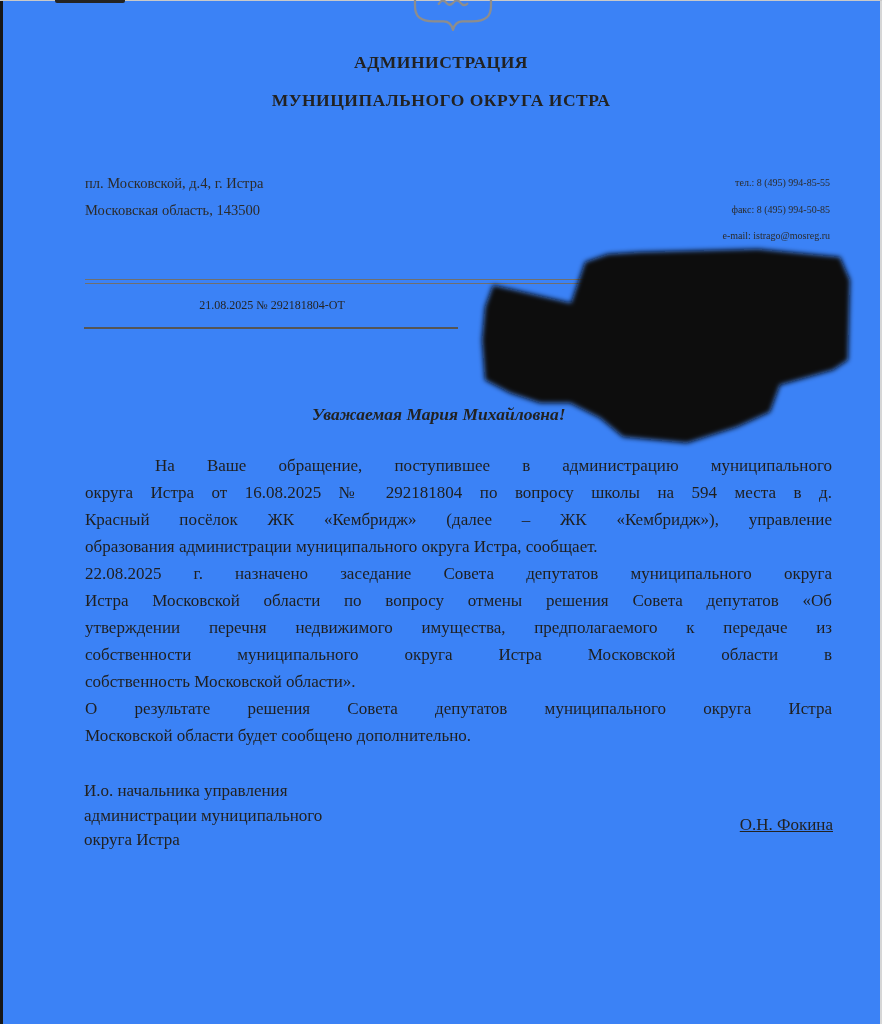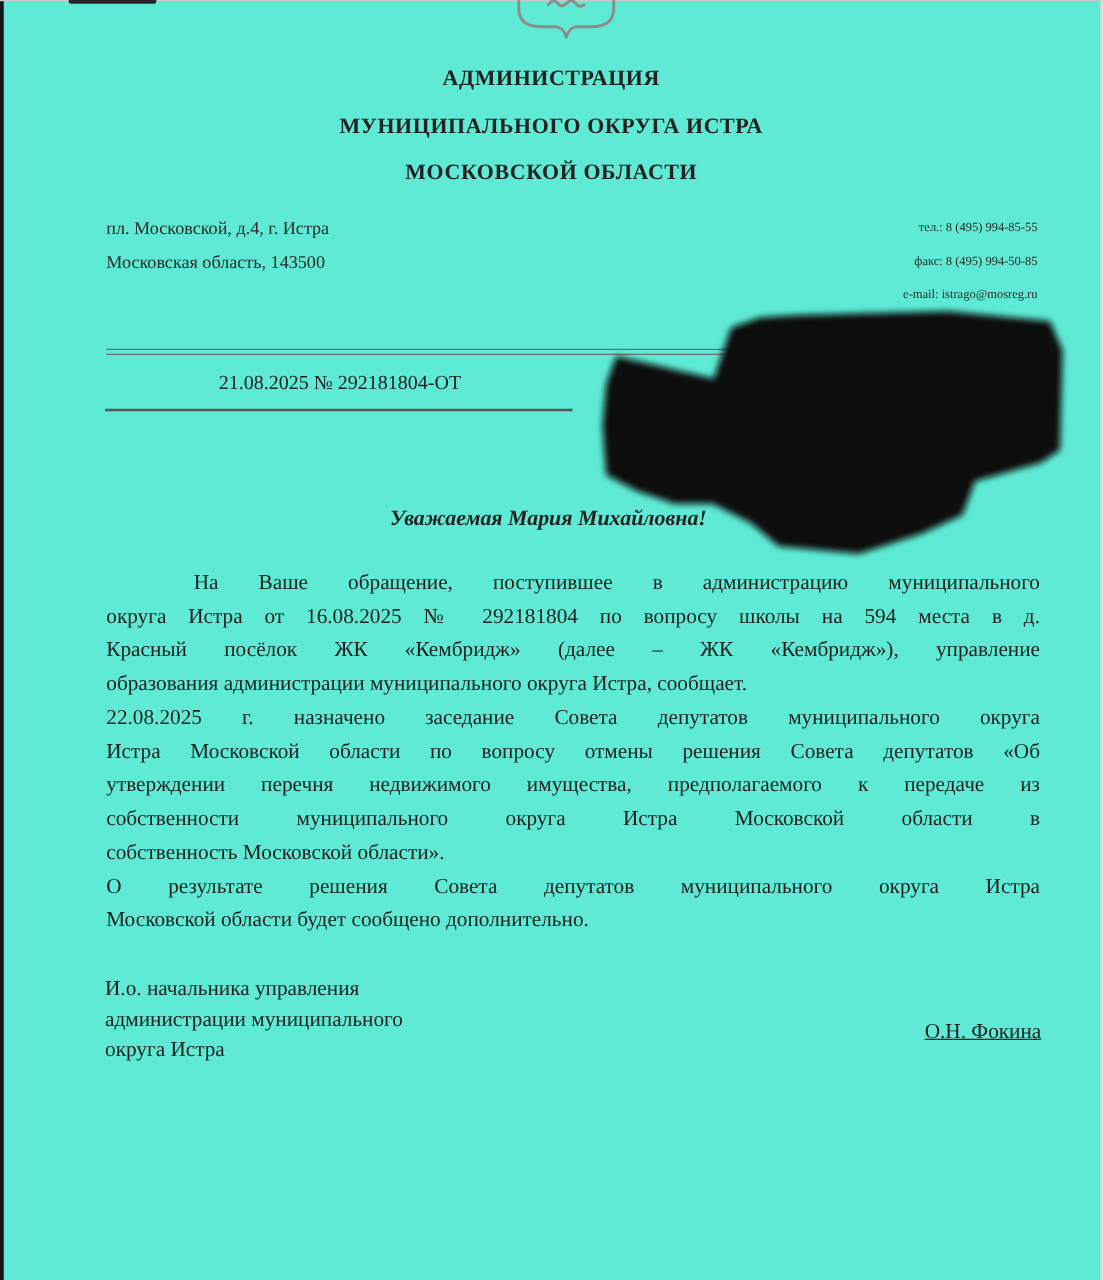--- a/index.html
+++ b/index.html
@@ -1,21 +1,21 @@
 <!DOCTYPE html>
 <html><head>
 <meta charset="utf-8">
 <style>
   * { margin: 0; padding: 0; box-sizing: border-box; }
   html, body { background: #ffffff; }
   .page {
     position: relative;
     width: 882px;
     height: 1024px;
-    background: #5eead4;
+    background: #3b82f6;
     font-family: "Liberation Serif", "DejaVu Serif", serif;
     color: #1e1e1e;
     overflow: hidden;
   }
   .edge-left   { position: absolute; left: 0; top: 0; width: 3px; height: 1024px; background: #171717; }
   .edge-right  { position: absolute; right: 0; top: 0; width: 2px; height: 1024px; background: #d6d6d6; }
   .edge-top    { position: absolute; left: 0; top: 0; width: 882px; height: 1px; background: #c9c9c9; }
   .top-smudge  { position: absolute; left: 55px; top: 0; width: 70px; height: 3px; background: #242424; border-radius: 0 0 2px 2px; }
 
   .emblem { position: absolute; left: 403px; top: 0; width: 100px; height: 38px; }
@@ -34,21 +34,21 @@
     position: absolute; right: 52px; top: 170px; width: 330px;
     text-align: right; font-size: 10px; line-height: 26.5px; color: #2b2b2b;
   }
 
   .rule-double {
     position: absolute; left: 85px; top: 279px; width: 760px; height: 5px;
     border-top: 1.5px solid #6f6f6f; border-bottom: 1.5px solid #6f6f6f;
   }
   .ref-line {
     position: absolute; left: 85px; top: 298px; width: 374px;
-    text-align: center; font-size: 16px; color: #242424;
+    text-align: center; font-size: 12px; color: #242424;
   }
   .rule-short {
     position: absolute; left: 84px; top: 327px; width: 374px; height: 2px;
     background: #555;
   }
 
   .redaction { position: absolute; left: 458px; top: 228px; width: 412px; height: 222px; z-index: 5; }
 
   .salutation {
     position: absolute; left: 85px; top: 404px; width: 747px;
@@ -82,21 +82,20 @@
   <svg class="emblem" viewBox="0 0 100 40">
     <g fill="none" stroke="#8d8d8d" stroke-width="2.4" stroke-linecap="round" stroke-linejoin="round">
       <path d="M10,-2 L10,6 C10,17 15,22.5 30,22.5 L40,22.5 C46,22.5 48.5,25.5 50,31.5 C51.5,25.5 54,22.5 60,22.5 L70,22.5 C85,22.5 90,17 90,6 L90,-2"></path>
       <path d="M35,4 Q39,-2 43,3 Q46,7 50,3 Q54,-2 58,3 Q61,7 65,4"></path>
     </g>
   </svg>
 
   <div class="org-block">
     <div>АДМИНИСТРАЦИЯ</div>
     <div>МУНИЦИПАЛЬНОГО ОКРУГА ИСТРА</div>
-    <div>МОСКОВСКОЙ ОБЛАСТИ</div>
   </div>
 
   <div class="addr-block">
     <div>пл. Московской, д.4, г. Истра</div>
     <div>Московская область, 143500</div>
   </div>
 
   <div class="contact-block">
     <div>тел.: 8 (495) 994-85-55</div>
     <div>факс: 8 (495) 994-50-85</div>

